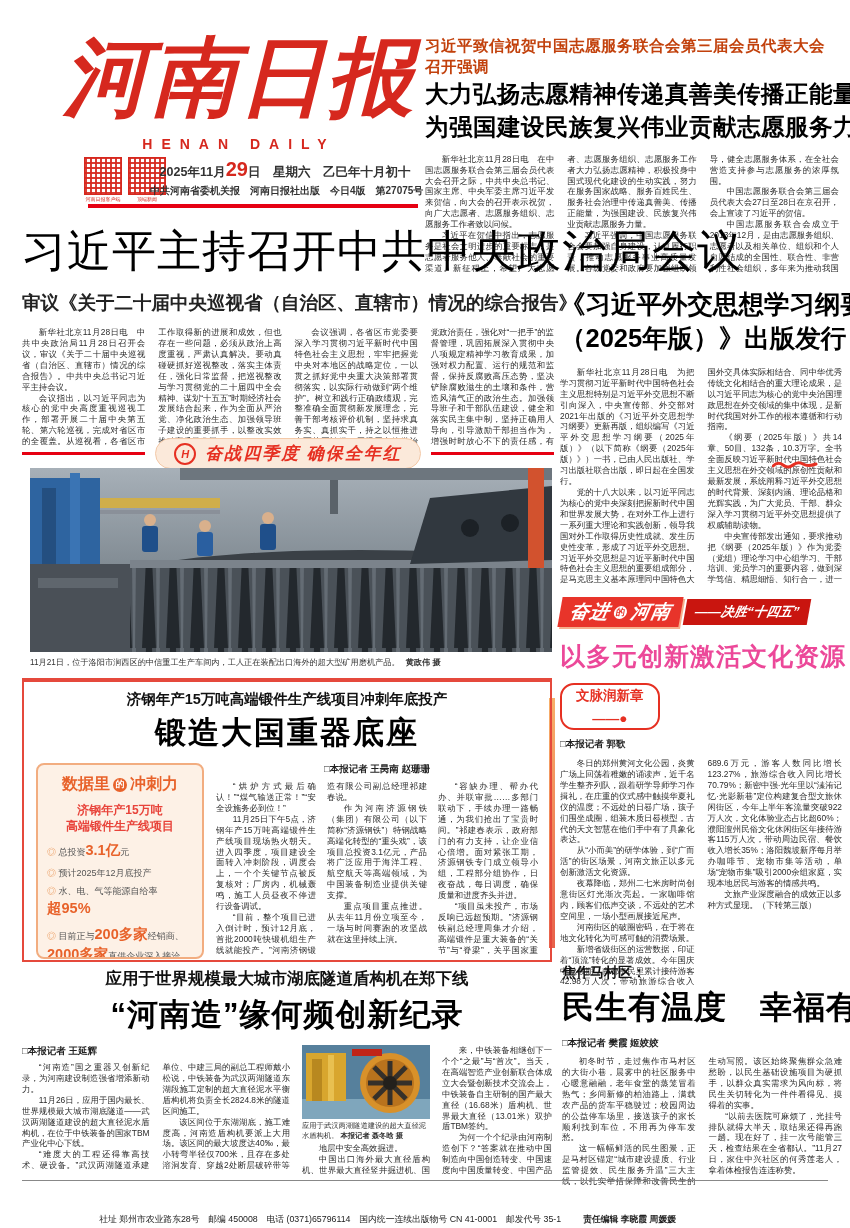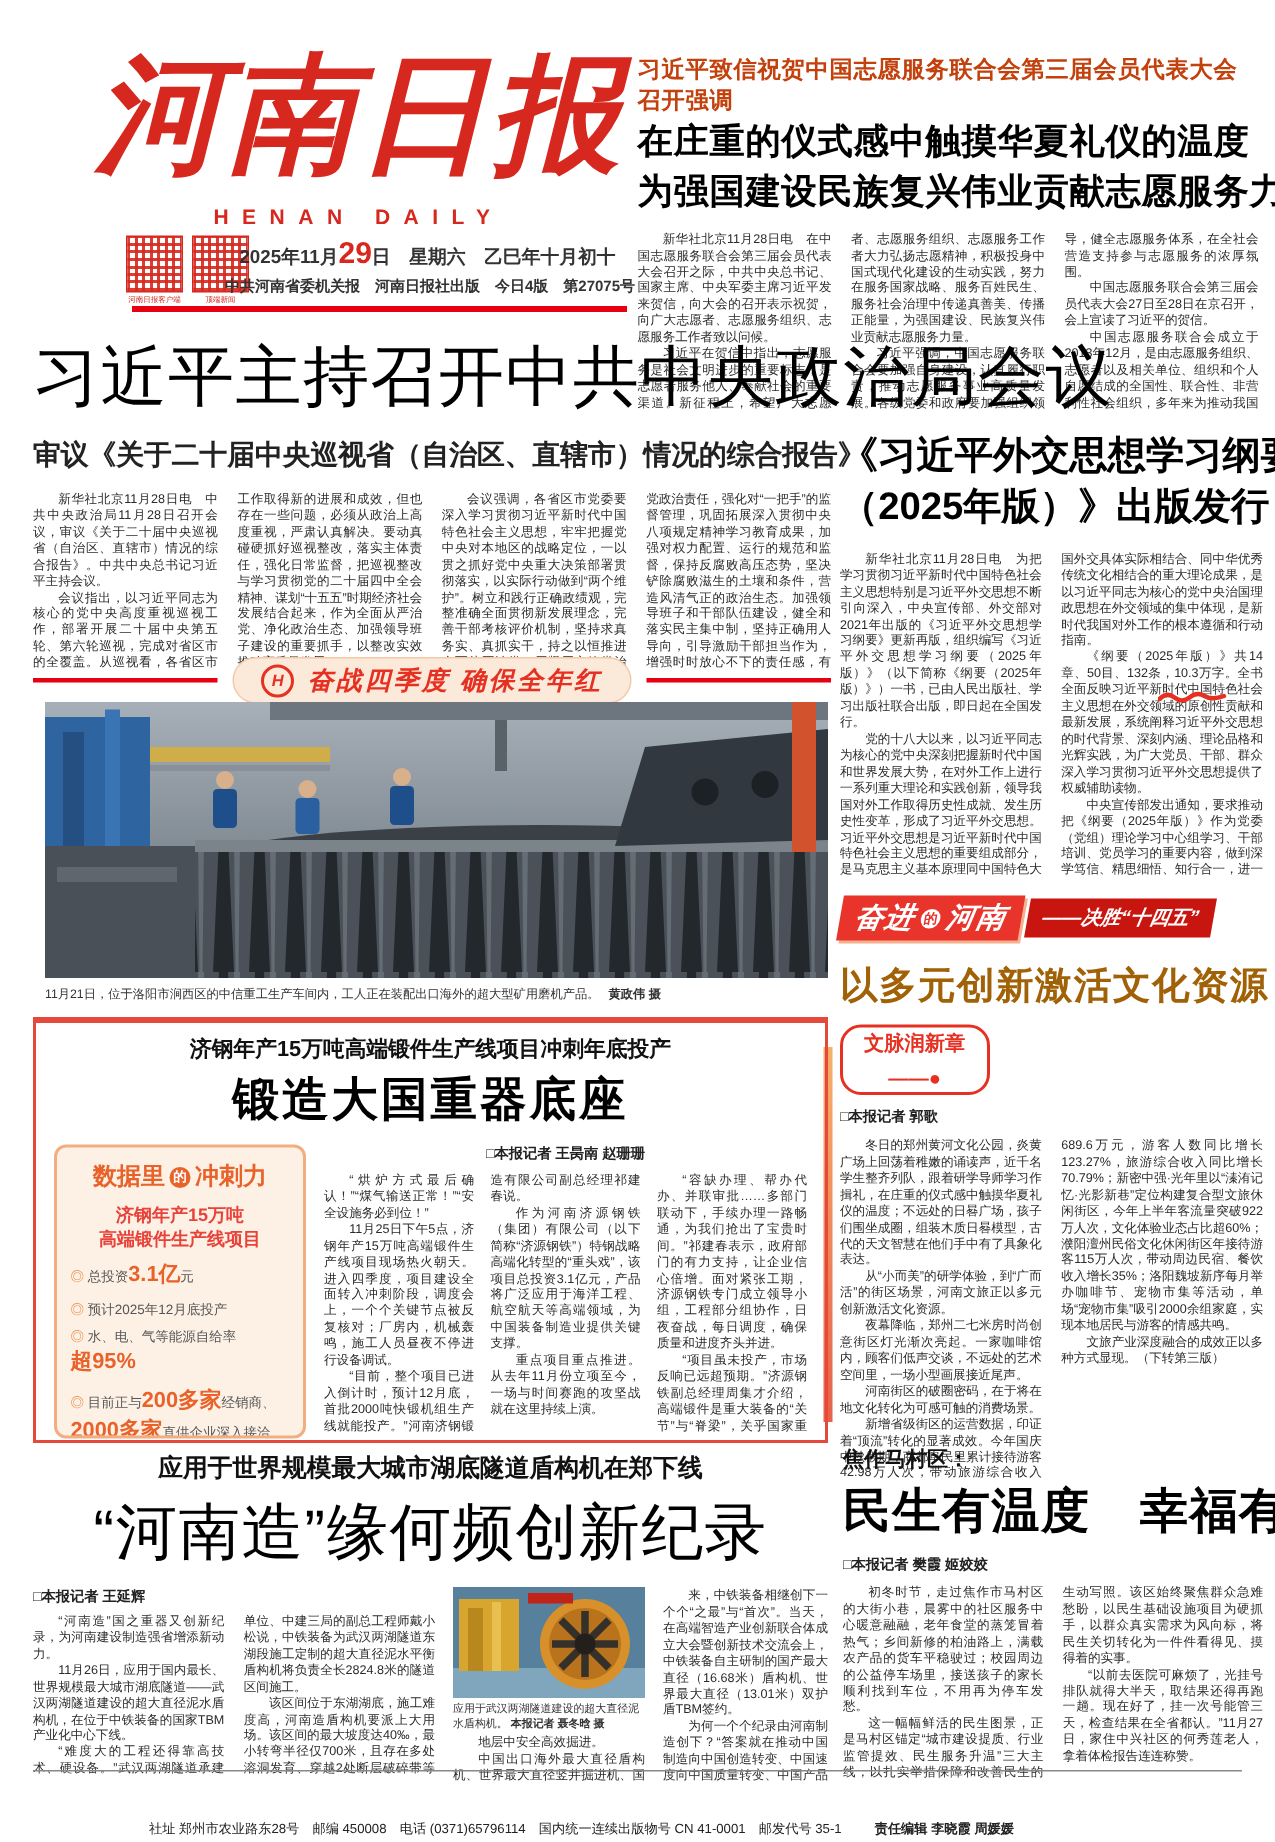--- a/index.html
+++ b/index.html
@@ -55,21 +55,21 @@
   .scribble{position:absolute;left:212px;top:173px;width:46px;height:9px;}
   
   .fenjin{left:560px;top:596px;width:282px;}
   .fj-logo{display:flex;align-items:center;height:32px;}
   .fj-seg1{background:#e8342a;transform:skewX(-10deg);padding:2px 10px;display:flex;align-items:center;gap:4px;box-shadow:2px 2px 0 #f6b08e;}
   .fj-word{color:#fff;font-weight:900;font-style:italic;font-size:19px;letter-spacing:1px;}
   .fj-circle{width:13px;height:13px;background:#fff;border-radius:50%;color:#e8342a;font-size:9px;font-weight:900;
      display:flex;align-items:center;justify-content:center;}
   .fj-seg2{background:#c9150f;transform:skewX(-10deg);padding:4px 10px;margin-left:4px;color:#fff;
      font-size:13px;font-weight:900;font-style:italic;white-space:nowrap;}
-  .fj-hl{font-size:25px;font-weight:900;margin-top:12px;letter-spacing:1px;color:#a16207;white-space:nowrap;}
+  .fj-hl{font-size:25px;font-weight:900;margin-top:12px;letter-spacing:1px;color:#ec4899;white-space:nowrap;}
   .fj-tagrow{margin-top:10px;display:flex;align-items:center;}
   .fj-tag{border:2px solid #e63022;border-radius:14px;padding:2px 14px;color:#e63022;font-size:13.5px;font-weight:900;
      display:inline-flex;align-items:center;gap:6px;white-space:nowrap;flex-direction:column;}
   .fj-byline{margin-top:8px;}
   .fenjin .cols{margin-top:7px;height:238px;column-count:2;column-gap:13px;}
   .fj-bar{position:absolute;left:-11px;top:102px;width:6px;height:250px;
      background:linear-gradient(#f7b06a,#e8604a);}
   
   .dz-box{left:22px;top:678px;width:530px;height:284px;border:2px solid #e5493c;border-top-width:4px;
      box-sizing:border-box;padding:8px 12px;}
@@ -84,21 +84,21 @@
   .ib-sub{text-align:center;color:#e8433a;font-weight:900;font-size:12px;line-height:1.35;margin-top:7px;}
   .ib-item{font-size:9px;color:#555;margin-top:6px;line-height:1.4;}
   .ib-item::before{content:"◎ ";color:#e8914f;}
   .ib-big{font-size:14.5px;font-weight:900;color:#e8622a;}
   .dz-body{flex:1;min-width:0;}
   .dz-byline{text-align:center;margin-bottom:5px;}
   .dz-body .cols{height:176px;column-count:3;column-gap:11px;}
   
   .hz{left:22px;top:968px;width:530px;}
   .hz-kicker{font-family:"Liberation Serif",serif;text-align:center;font-size:16.5px;font-weight:600;color:#111;white-space:nowrap;}
-  .hz-hl{text-align:center;font-size:41px;font-weight:400;color:#000;margin-top:4px;letter-spacing:1px;white-space:nowrap;}
+  .hz-hl{text-align:center;font-size:31px;font-weight:700;color:#000;margin-top:4px;letter-spacing:1px;white-space:nowrap;}
   .hz-row{display:flex;gap:12px;margin-top:9px;height:136px;}
   .hz-left{width:268px;flex:none;}
   .hz-left .hz-byline{margin-bottom:4px;}
   .hz-left .cols{height:118px;column-count:2;column-gap:13px;}
   .hz-mid{width:128px;flex:none;}
   .hz-photo{width:128px;height:74px;display:block;}
   .hz-photocap{font-size:7.3px;line-height:1.35;color:#333;margin-top:2px;}
   .hz-mid .cols{height:34px;column-count:1;margin-top:2px;}
   .hz-right{flex:1;min-width:0;}
   .hz-right .cols{height:136px;column-count:1;}
@@ -133,21 +133,21 @@
   <div class="abs dateline">
     <div class="date-main">
       <span>2025年11月</span><span class="date-day">29</span><span>日　星期六　乙巳年十月初十</span>
     </div>
     <div class="org-line">中共河南省委机关报　河南日报社出版　今日4版　第27075号</div>
   </div>
   <div class="abs red-rule"></div>
 
   <div class="abs topstory">
     <div class="kicker">习近平致信祝贺中国志愿服务联合会第三届会员代表大会召开强调</div>
-    <div class="hl">在庄重的仪式感中触摸华夏礼仪的温度</div>
+    <div class="hl">大力弘扬志愿精神传递真善美传播正能量</div>
     <div class="hl">为强国建设民族复兴伟业贡献志愿服务力量</div>
     <div class="cols">
         <p class="para">新华社北京11月28日电　在中国志愿服务联合会第三届会员代表大会召开之际，中共中央总书记、国家主席、中央军委主席习近平发来贺信，向大会的召开表示祝贺，向广大志愿者、志愿服务组织、志愿服务工作者致以问候。</p>
         <p class="para">习近平在贺信中指出，志愿服务是社会文明进步的重要标志，是志愿者服务他人、奉献社会的重要渠道。新征程上，希望广大志愿者、志愿服务组织、志愿服务工作者大力弘扬志愿精神，积极投身中国式现代化建设的生动实践，努力在服务国家战略、服务百姓民生、服务社会治理中传递真善美、传播正能量，为强国建设、民族复兴伟业贡献志愿服务力量。</p>
         <p class="para">习近平强调，中国志愿服务联合会要加强自身建设，认真履行职责，推动志愿服务事业高质量发展。各级党委和政府要加强组织领导，健全志愿服务体系，在全社会营造支持参与志愿服务的浓厚氛围。</p>
         <p class="para">中国志愿服务联合会第三届会员代表大会27日至28日在京召开，会上宣读了习近平的贺信。</p>
         <p class="para">中国志愿服务联合会成立于2013年12月，是由志愿服务组织、志愿者以及相关单位、组织和个人自愿结成的全国性、联合性、非营利性社会组织，多年来为推动我国志愿服务事业发展作出了积极贡献。</p>
       </div>
   </div>
 

